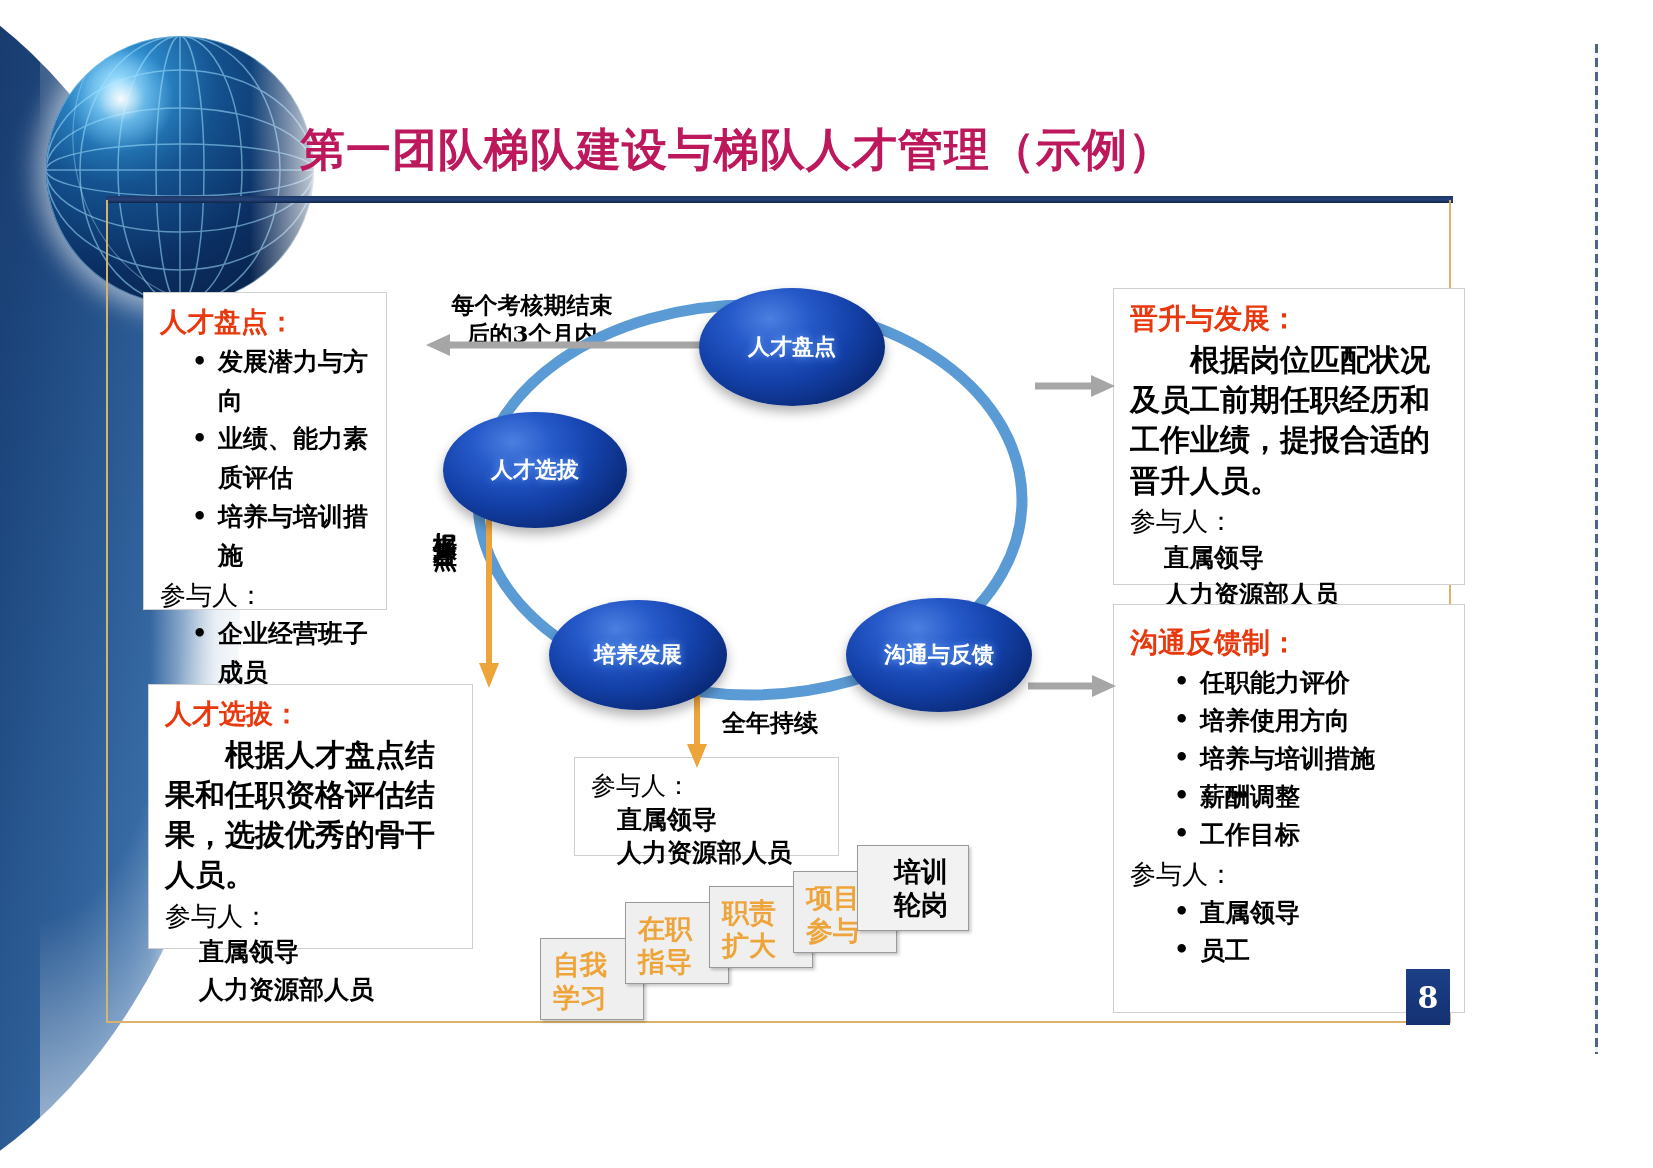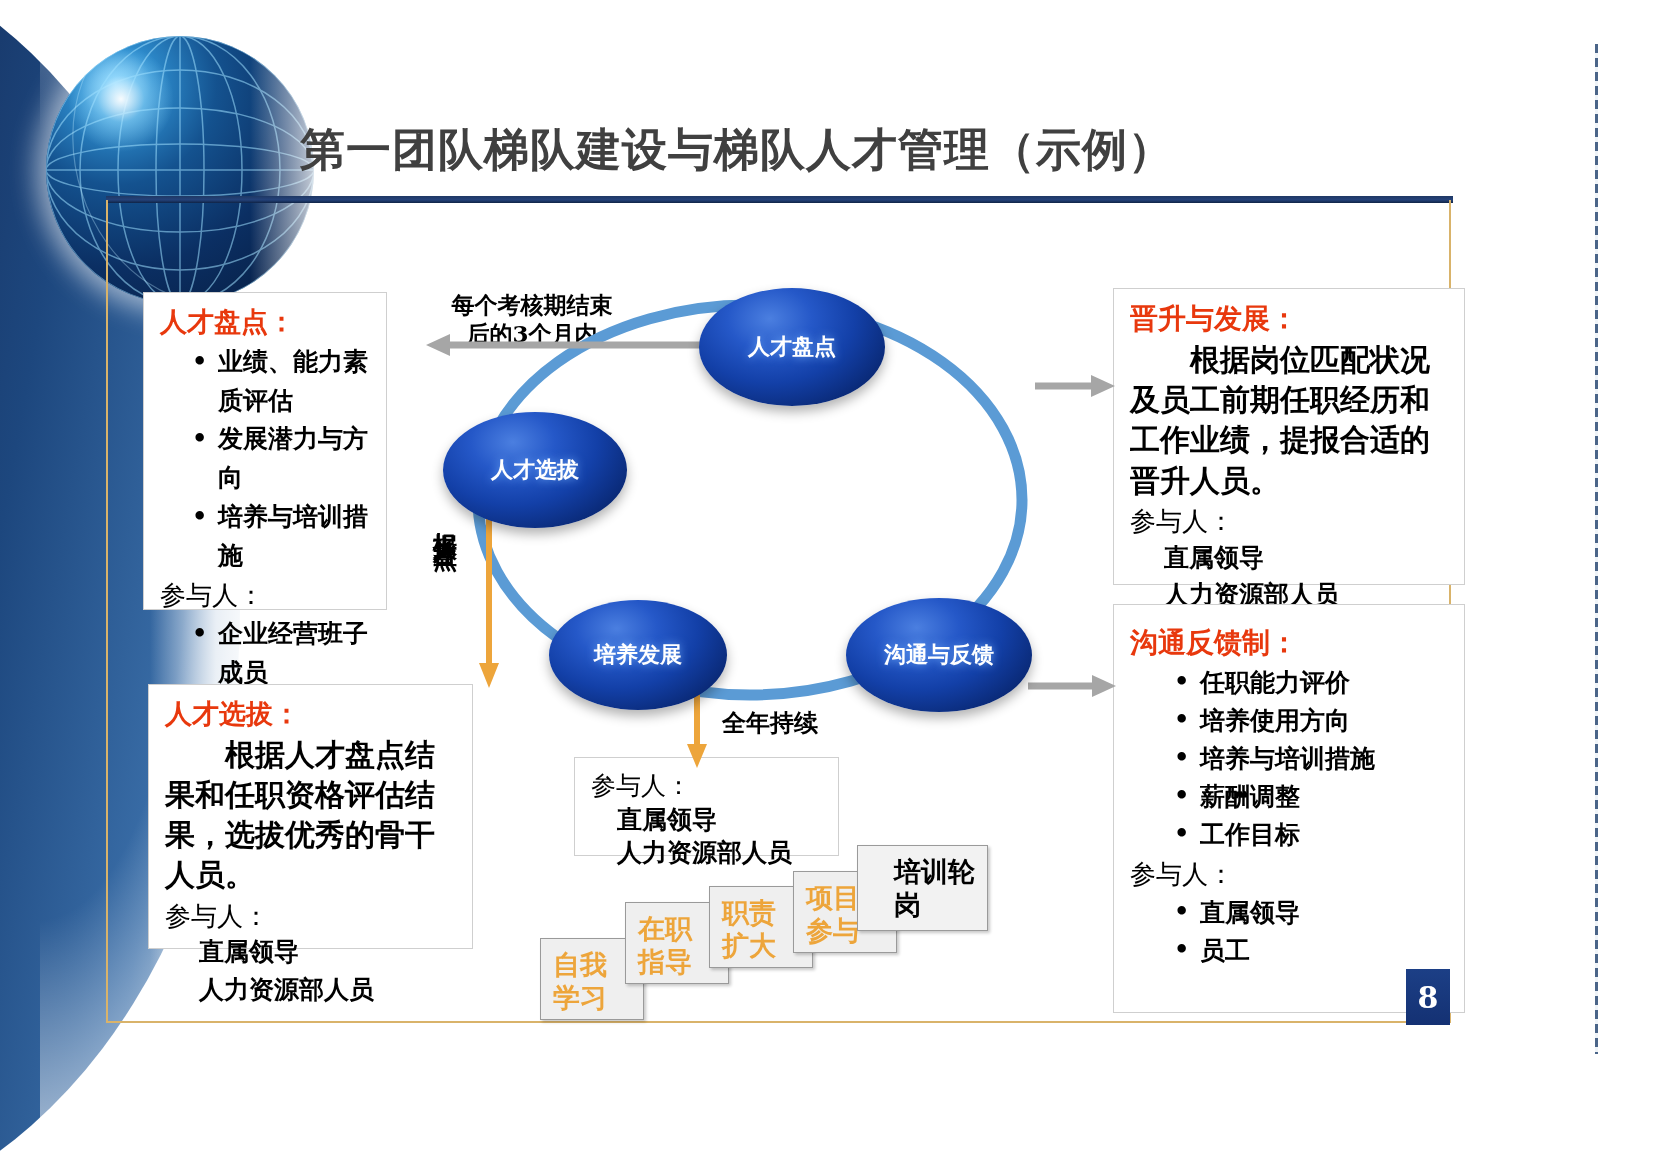--- a/index.html
+++ b/index.html
@@ -53,21 +53,21 @@
   .globe-fade{
     position:absolute;left:250px;top:0;width:120px;height:330px;
     background:linear-gradient(90deg,rgba(255,255,255,0),#fff 70%);
     pointer-events:none;
   }
 
   
   .title{
     position:absolute;left:300px;top:120px;
     font-family:"DejaVu Serif","Liberation Serif",serif;
-    font-size:45px;font-weight:bold;color:#404040;
+    font-size:45px;font-weight:bold;color:#be185d;
     letter-spacing:1px;white-space:nowrap;
   }
 
   
   .frame{
     position:absolute;left:106px;top:200px;
     width:1345px;height:823px;
     border:2px solid #d9b36a;
     border-top:none;
     box-sizing:border-box;
@@ -189,21 +189,21 @@
     font-family:"DejaVu Serif","Liberation Serif",serif;
     font-weight:bold;font-size:27px;line-height:1.22;
     color:#eda53b;
     box-shadow:2px 2px 3px rgba(0,0,0,.22);
     width:104px;height:82px;
   }
   #card-self-study{left:540px;top:938px;z-index:11;}
   #card-on-job{left:625px;top:902px;z-index:12;}
   #card-duty{left:709px;top:886px;z-index:13;}
   #card-project{left:793px;top:871px;z-index:14;}
-  #card-training{left:857px;top:845px;z-index:15;color:#000;background:#f2f2f2;width:131px;height:86px;padding-left:36px;}
+  #card-training{left:857px;top:845px;z-index:15;color:#000;background:#f2f2f2;width:112px;height:86px;padding-left:36px;}
 
   
   .page-badge{
     position:absolute;left:1406px;top:969px;width:44px;height:56px;
     background:linear-gradient(180deg,#1c3f86 0%,#143173 100%);
     color:#fff;font-weight:bold;font-size:30px;
     font-family:"DejaVu Serif","Liberation Serif",serif;
     display:flex;align-items:center;justify-content:center;
     z-index:30;
   }
@@ -292,22 +292,22 @@
   <div class="flow-label" id="label-review-period">
     <div>每个考核期结束</div>
     <div>后的3个月内</div>
   </div>
   <div class="flow-label" id="label-based-on">根据人才盘点</div>
   <div class="flow-label" id="label-continuous">全年持续</div>
 
   <div class="panel" id="panel-talent-review">
     <div class="ph">人才盘点：</div>
     <ul>
+      <li>发展潜力与方向</li>
       <li>业绩、能力素质评估</li>
-      <li>发展潜力与方向</li>
       <li>培养与培训措施</li>
     </ul>
     <div class="sub">参与人：</div>
     <ul>
       <li>企业经营班子成员</li>
       <li>直属领导</li>
       <li>人力资源部人员</li>
     </ul>
   </div>
 

